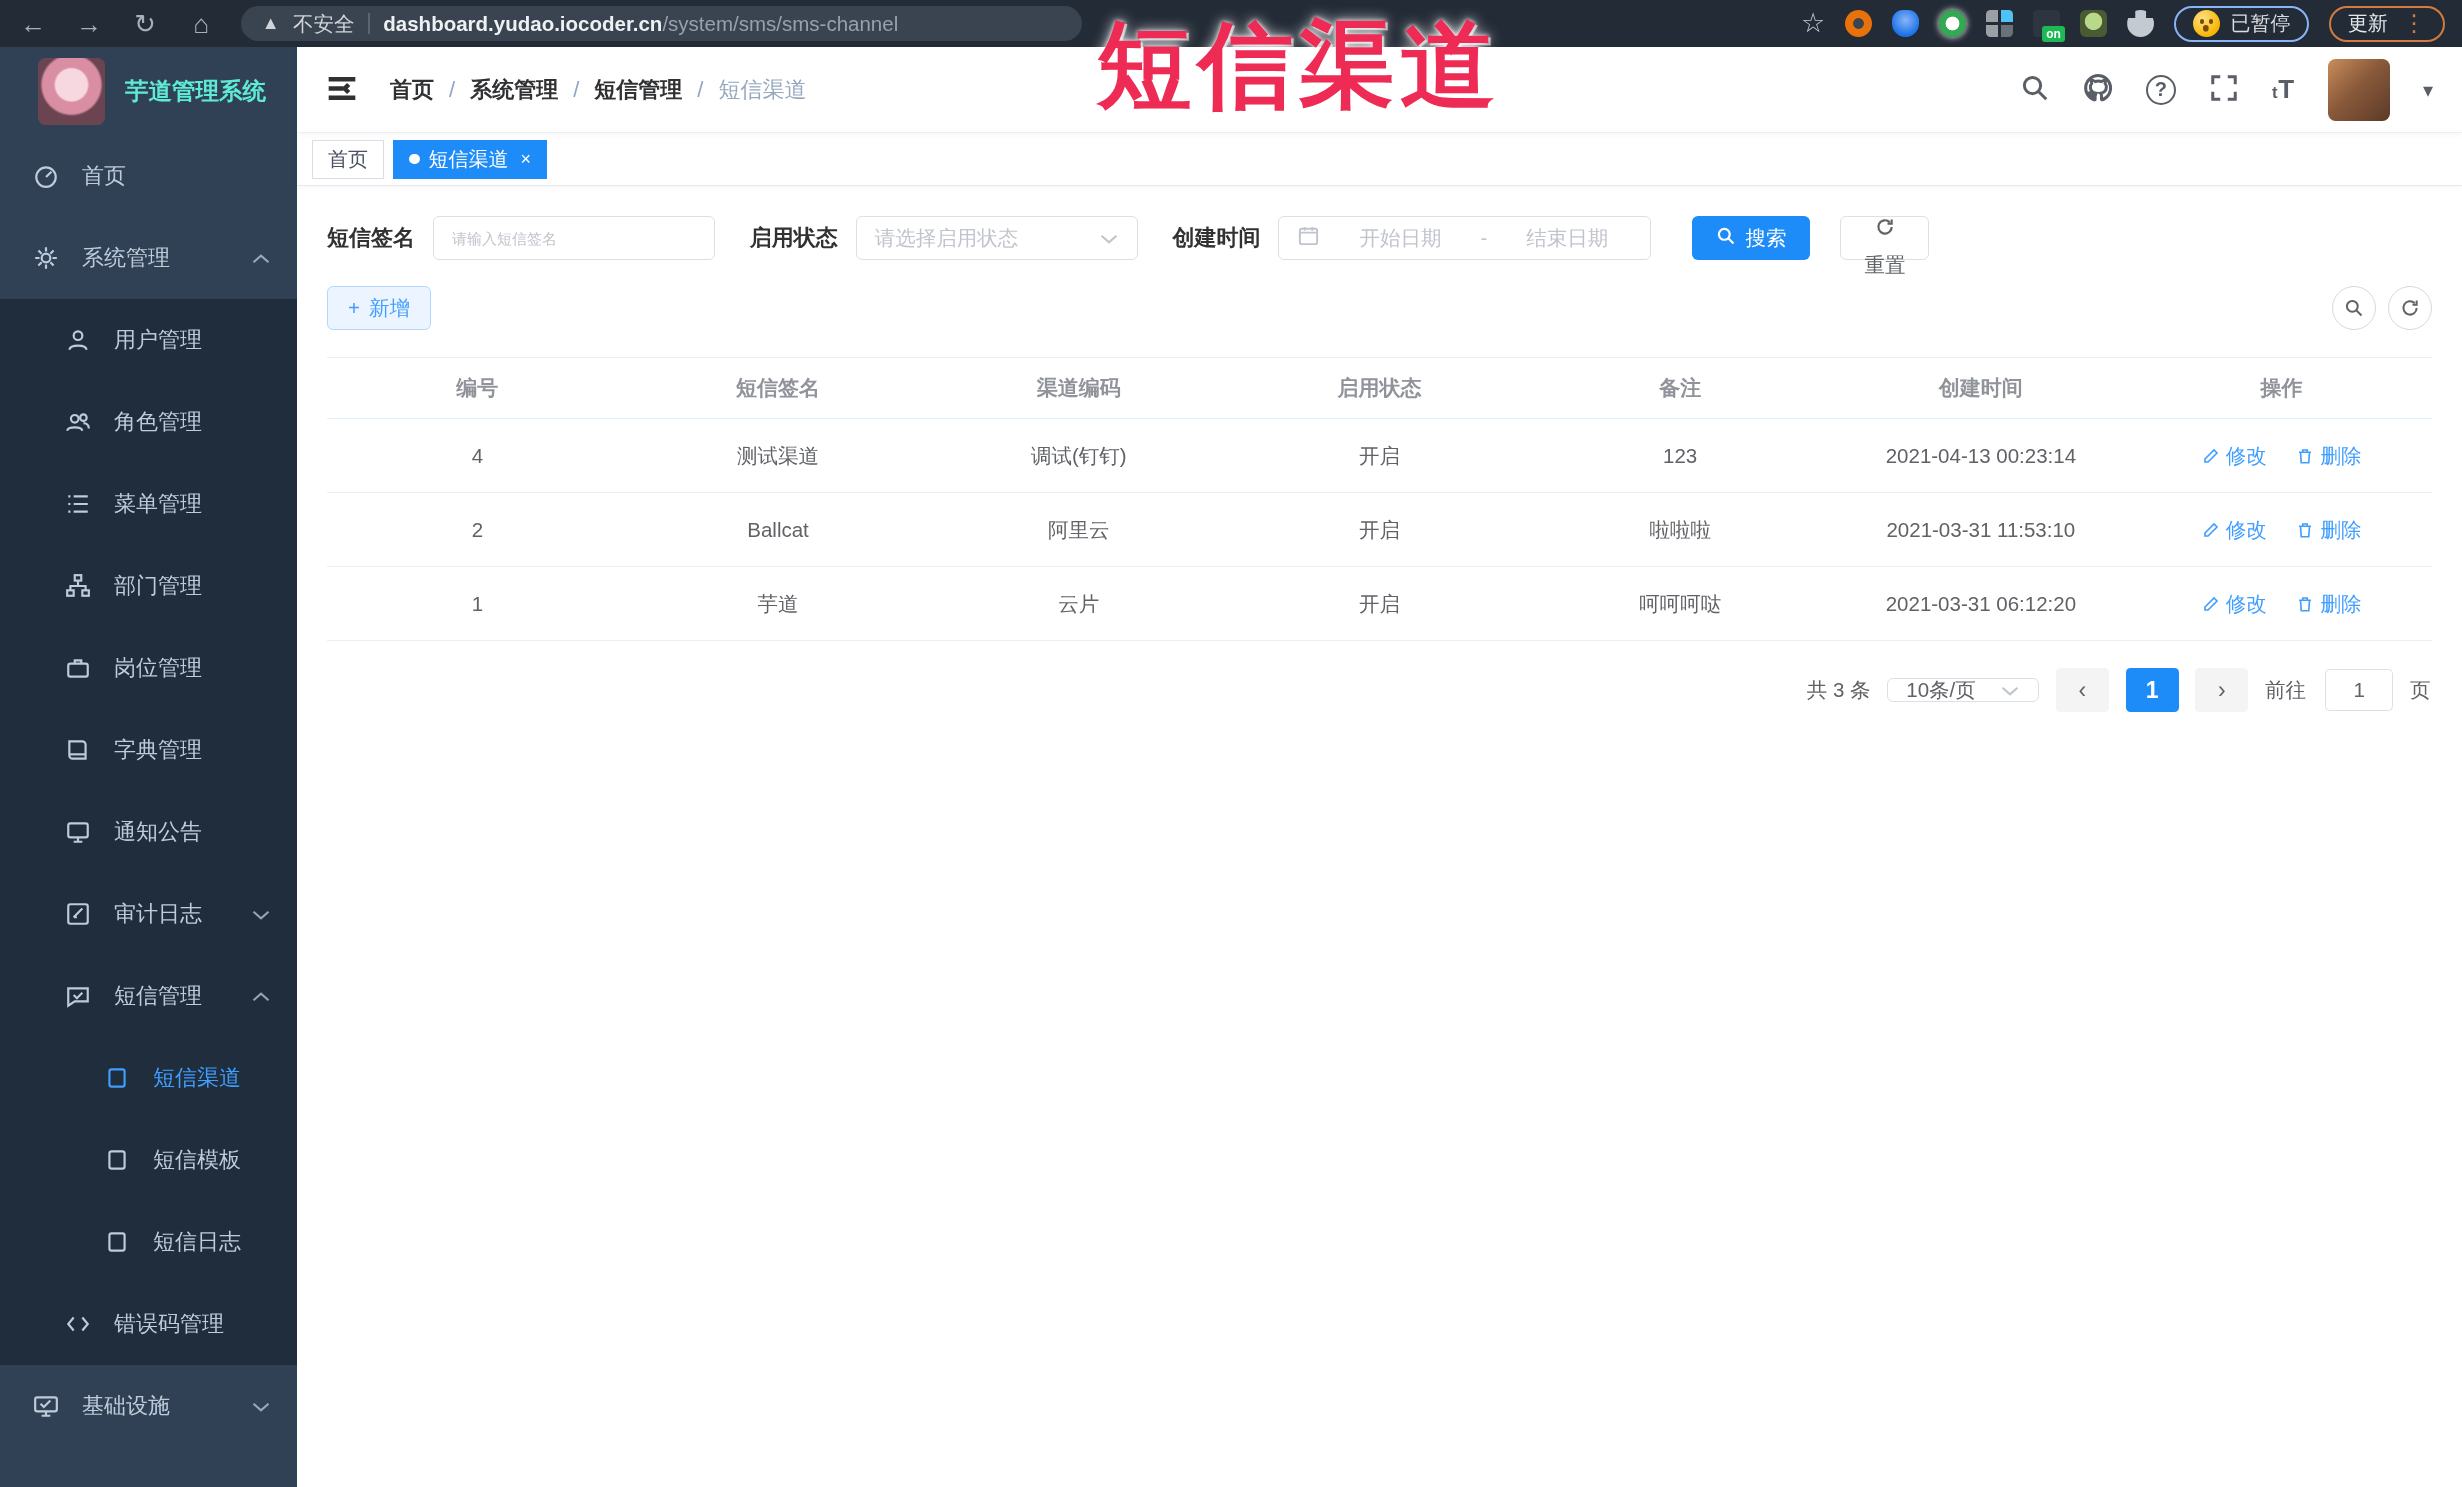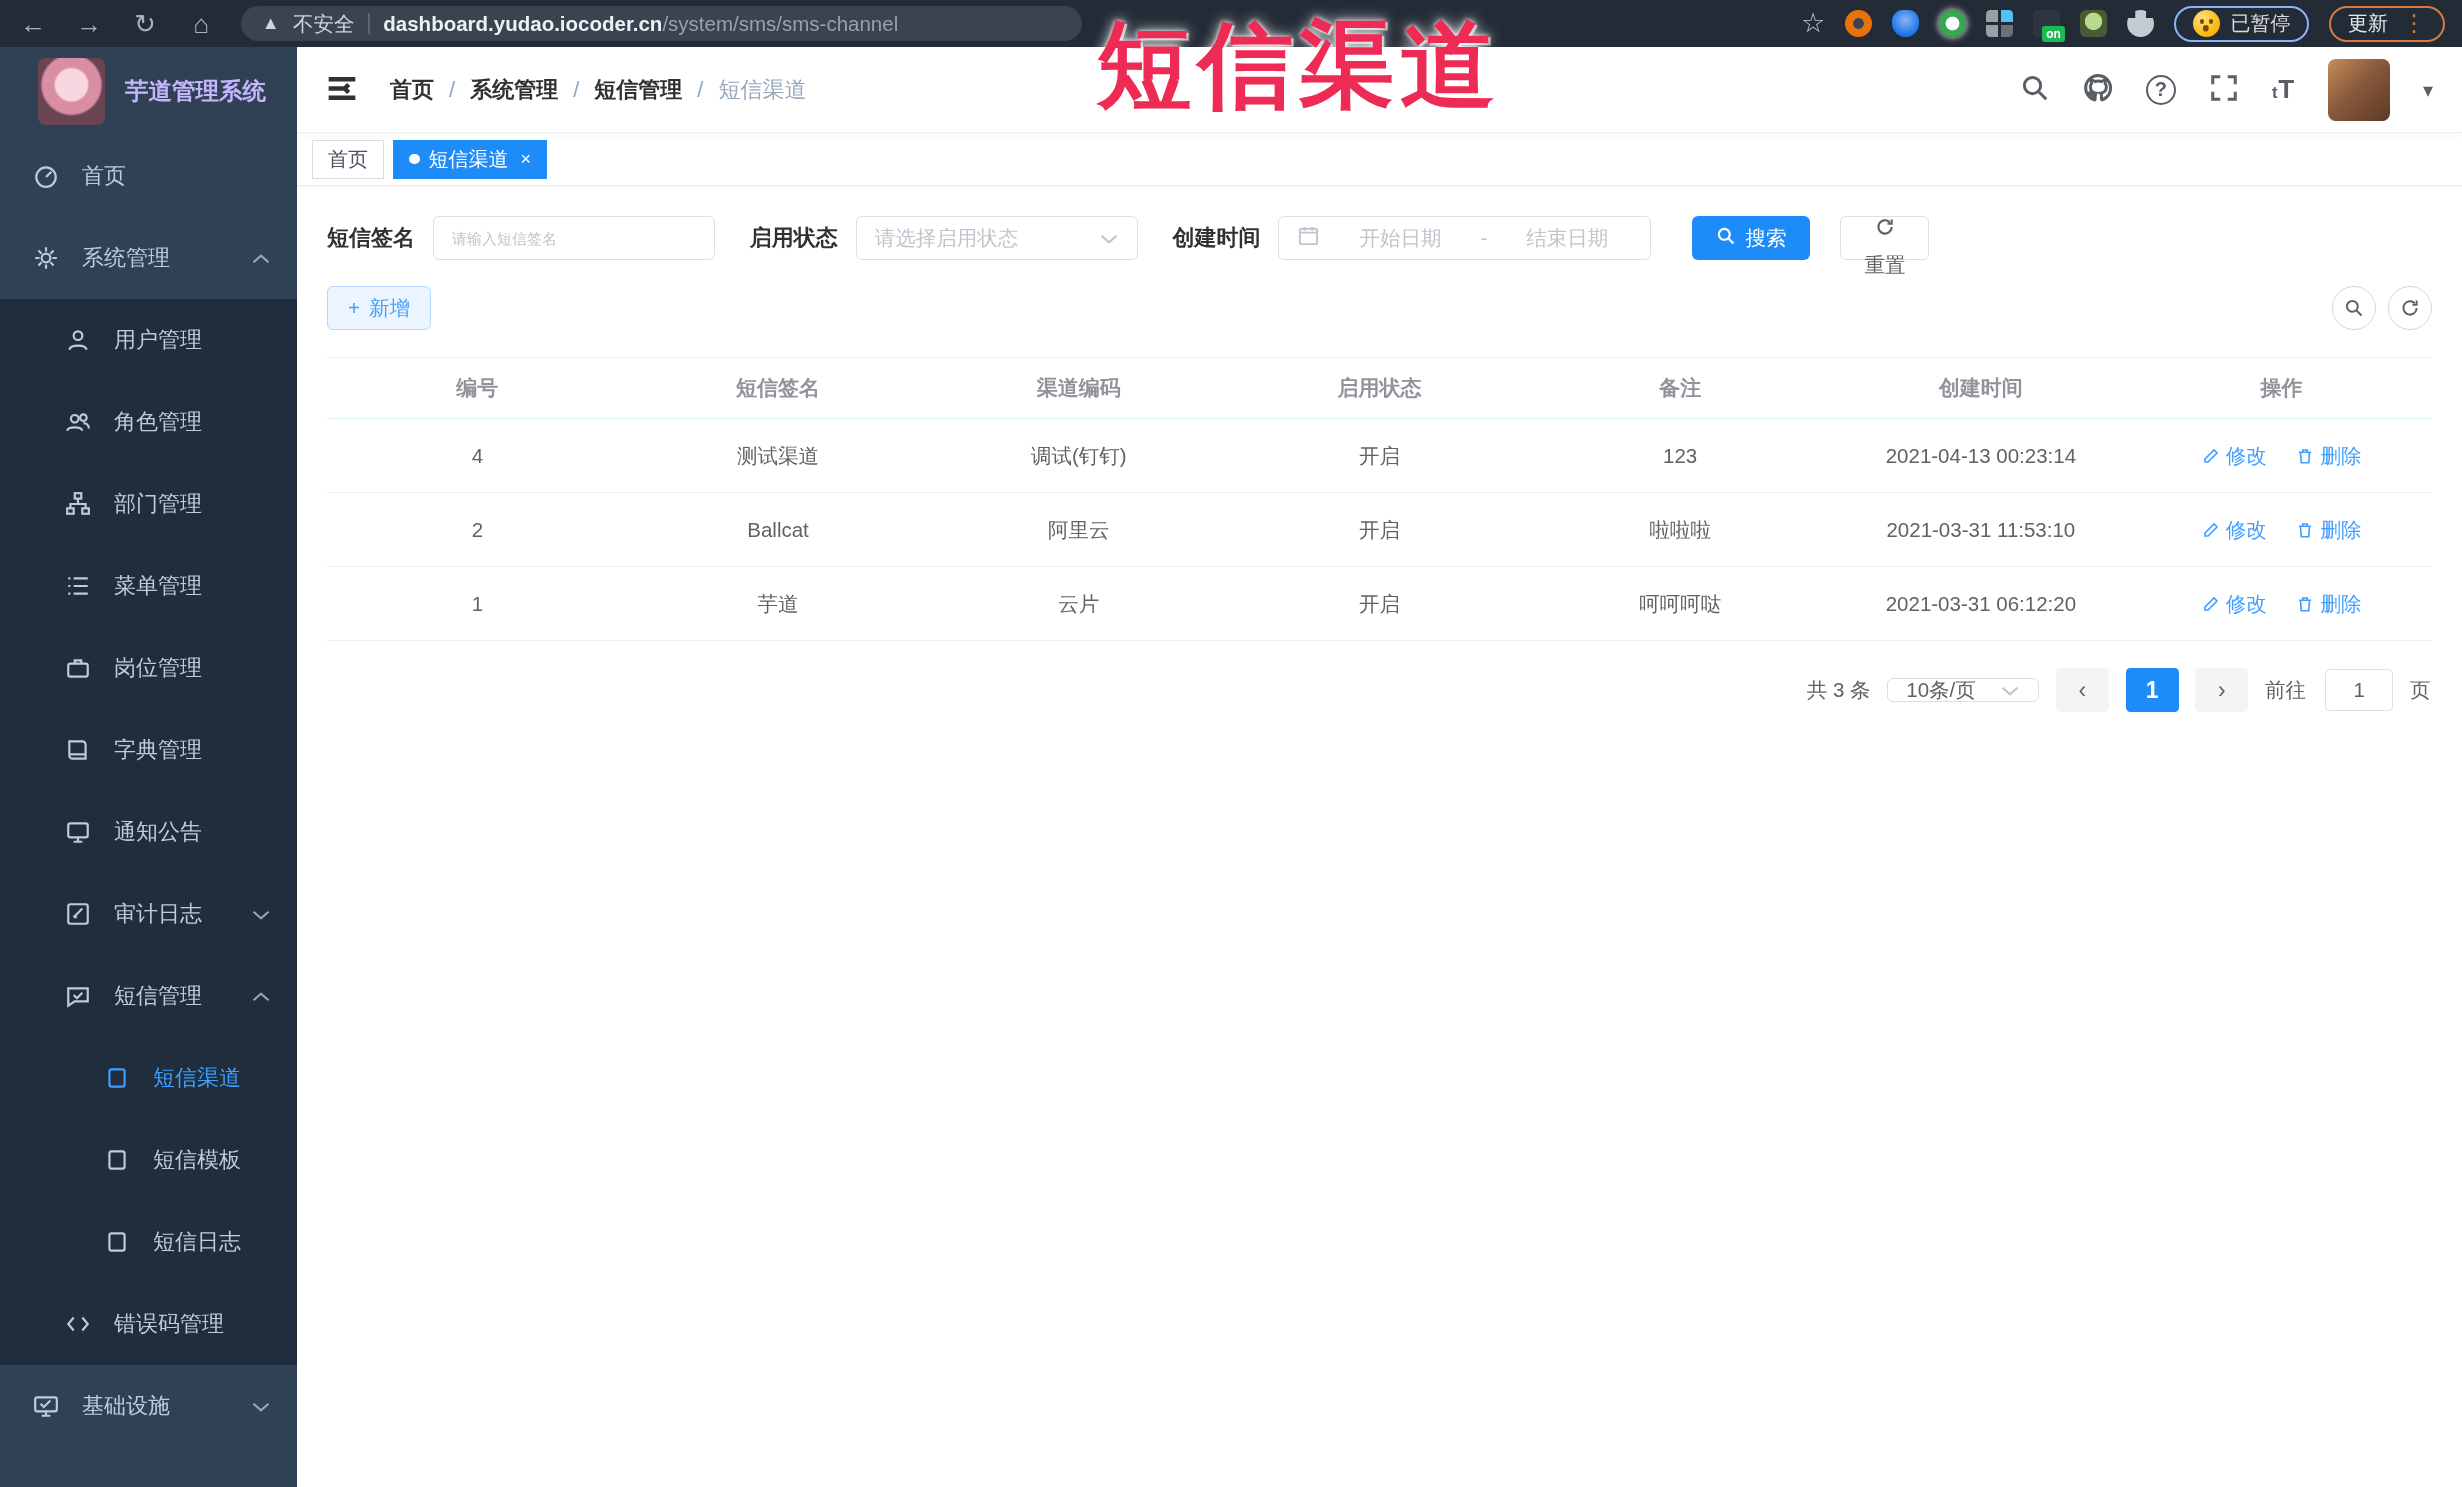--- a/index.html
+++ b/index.html
@@ -49,21 +49,21 @@
     text-shadow:0 0 13.6px rgba(255,255,255,.95), 0 0 4.5px rgba(255,255,255,.9), 2.3px 2.3px 0 rgba(255,255,255,.55); }
 
   
   .app{ position:absolute; left:0; top:47px; width:2462px; height:1441px; display:flex; }
 
   
   .sidebar{ width:297px; background:#304156; color:#bfcbd9; flex:0 0 297px; overflow:hidden; }
   .logo-row{ height:88px; display:flex; align-items:center; gap:20px; padding:0 38px; }
   .logo-img{ width:67px; height:67px; border-radius:7.6px; flex:0 0 67px;
     background:radial-gradient(circle at 50% 40%, #f8d8e0 0 30%, #d98ea4 34% 55%, #6b4452 60%); }
-  .logo-title{ color:#c4b5fd; font-weight:bold; font-size:23.5px; white-space:nowrap; }
+  .logo-title{ color:#5eead4; font-weight:bold; font-size:23.5px; white-space:nowrap; }
   .menu{ display:flex; flex-direction:column; }
   .mi{ height:82px; display:flex; align-items:center; gap:23px; padding:0 26px 0 32px; font-size:22px; cursor:pointer;}
   .mi .ic{ width:27px; height:27px; flex:0 0 27px; display:flex; align-items:center; justify-content:center;}
   .mi .ic svg{ width:26px; height:26px; stroke:currentColor; fill:none; stroke-width:2; }
   .mi.l2{ padding-left:64px; background:#1f2d3d; }
   .mi.l3{ padding-left:103px; background:#1f2d3d; }
   .mi .arrow{ margin-left:auto; opacity:.75; }
   .mi .arrow svg{ width:20px; height:12px; stroke:#bfcbd9; fill:none; stroke-width:2.5;}
   .mi.active{ color:#409eff; }
   .mi.active .ic svg{ stroke:#409eff; }
@@ -223,35 +223,35 @@
                 <path d="M2 20c1-4 13-4 14 0"></path>
                 <circle cx="17" cy="8" r="3"></circle>
                 <path d="M17 13c3 0 5 2 5 5"></path>
               </svg>
             </span>
           <span>角色管理</span>
         </div>
         <div class="mi l2">
           <span class="ic">
               <svg viewBox="0 0 24 24">
+                <path d="M8 5h13M8 12h13M8 19h13M3 5h2M3 12h2M3 19h2"></path>
+              </svg>
+            </span>
+          <span>菜单管理</span>
+        </div>
+        <div class="mi l2">
+          <span class="ic">
+              <svg viewBox="0 0 24 24">
                 <rect x="9" y="2" width="6" height="5"></rect>
                 <rect x="2" y="16" width="6" height="5"></rect>
                 <rect x="16" y="16" width="6" height="5"></rect>
                 <path d="M12 7v5M5 16v-4h14v4"></path>
               </svg>
             </span>
           <span>部门管理</span>
-        </div>
-        <div class="mi l2">
-          <span class="ic">
-              <svg viewBox="0 0 24 24">
-                <path d="M8 5h13M8 12h13M8 19h13M3 5h2M3 12h2M3 19h2"></path>
-              </svg>
-            </span>
-          <span>菜单管理</span>
         </div>
         <div class="mi l2">
           <span class="ic">
               <svg viewBox="0 0 24 24">
                 <rect x="3" y="8" width="18" height="12" rx="2"></rect>
                 <path d="M9 8V5h6v3"></path>
               </svg>
             </span>
           <span>岗位管理</span>
         </div>

